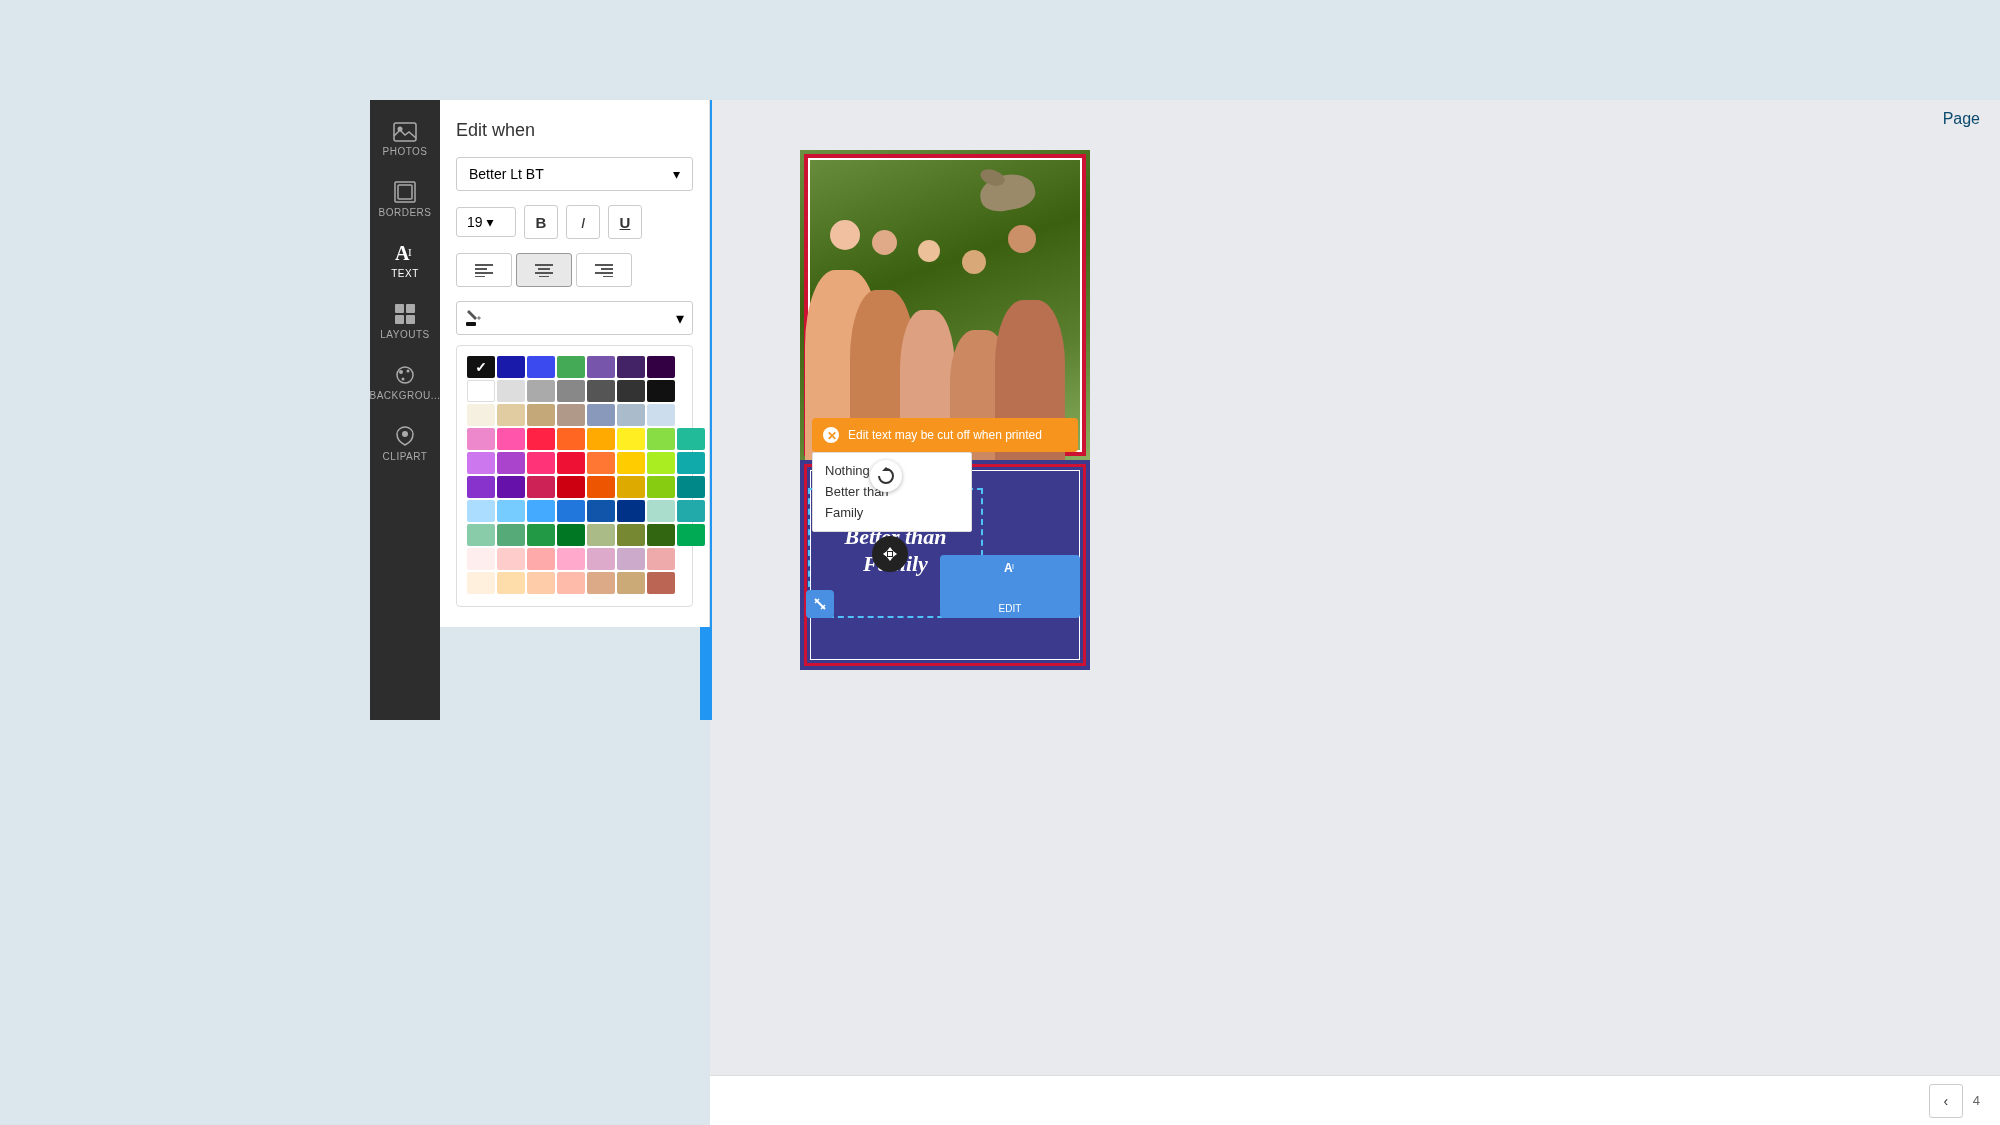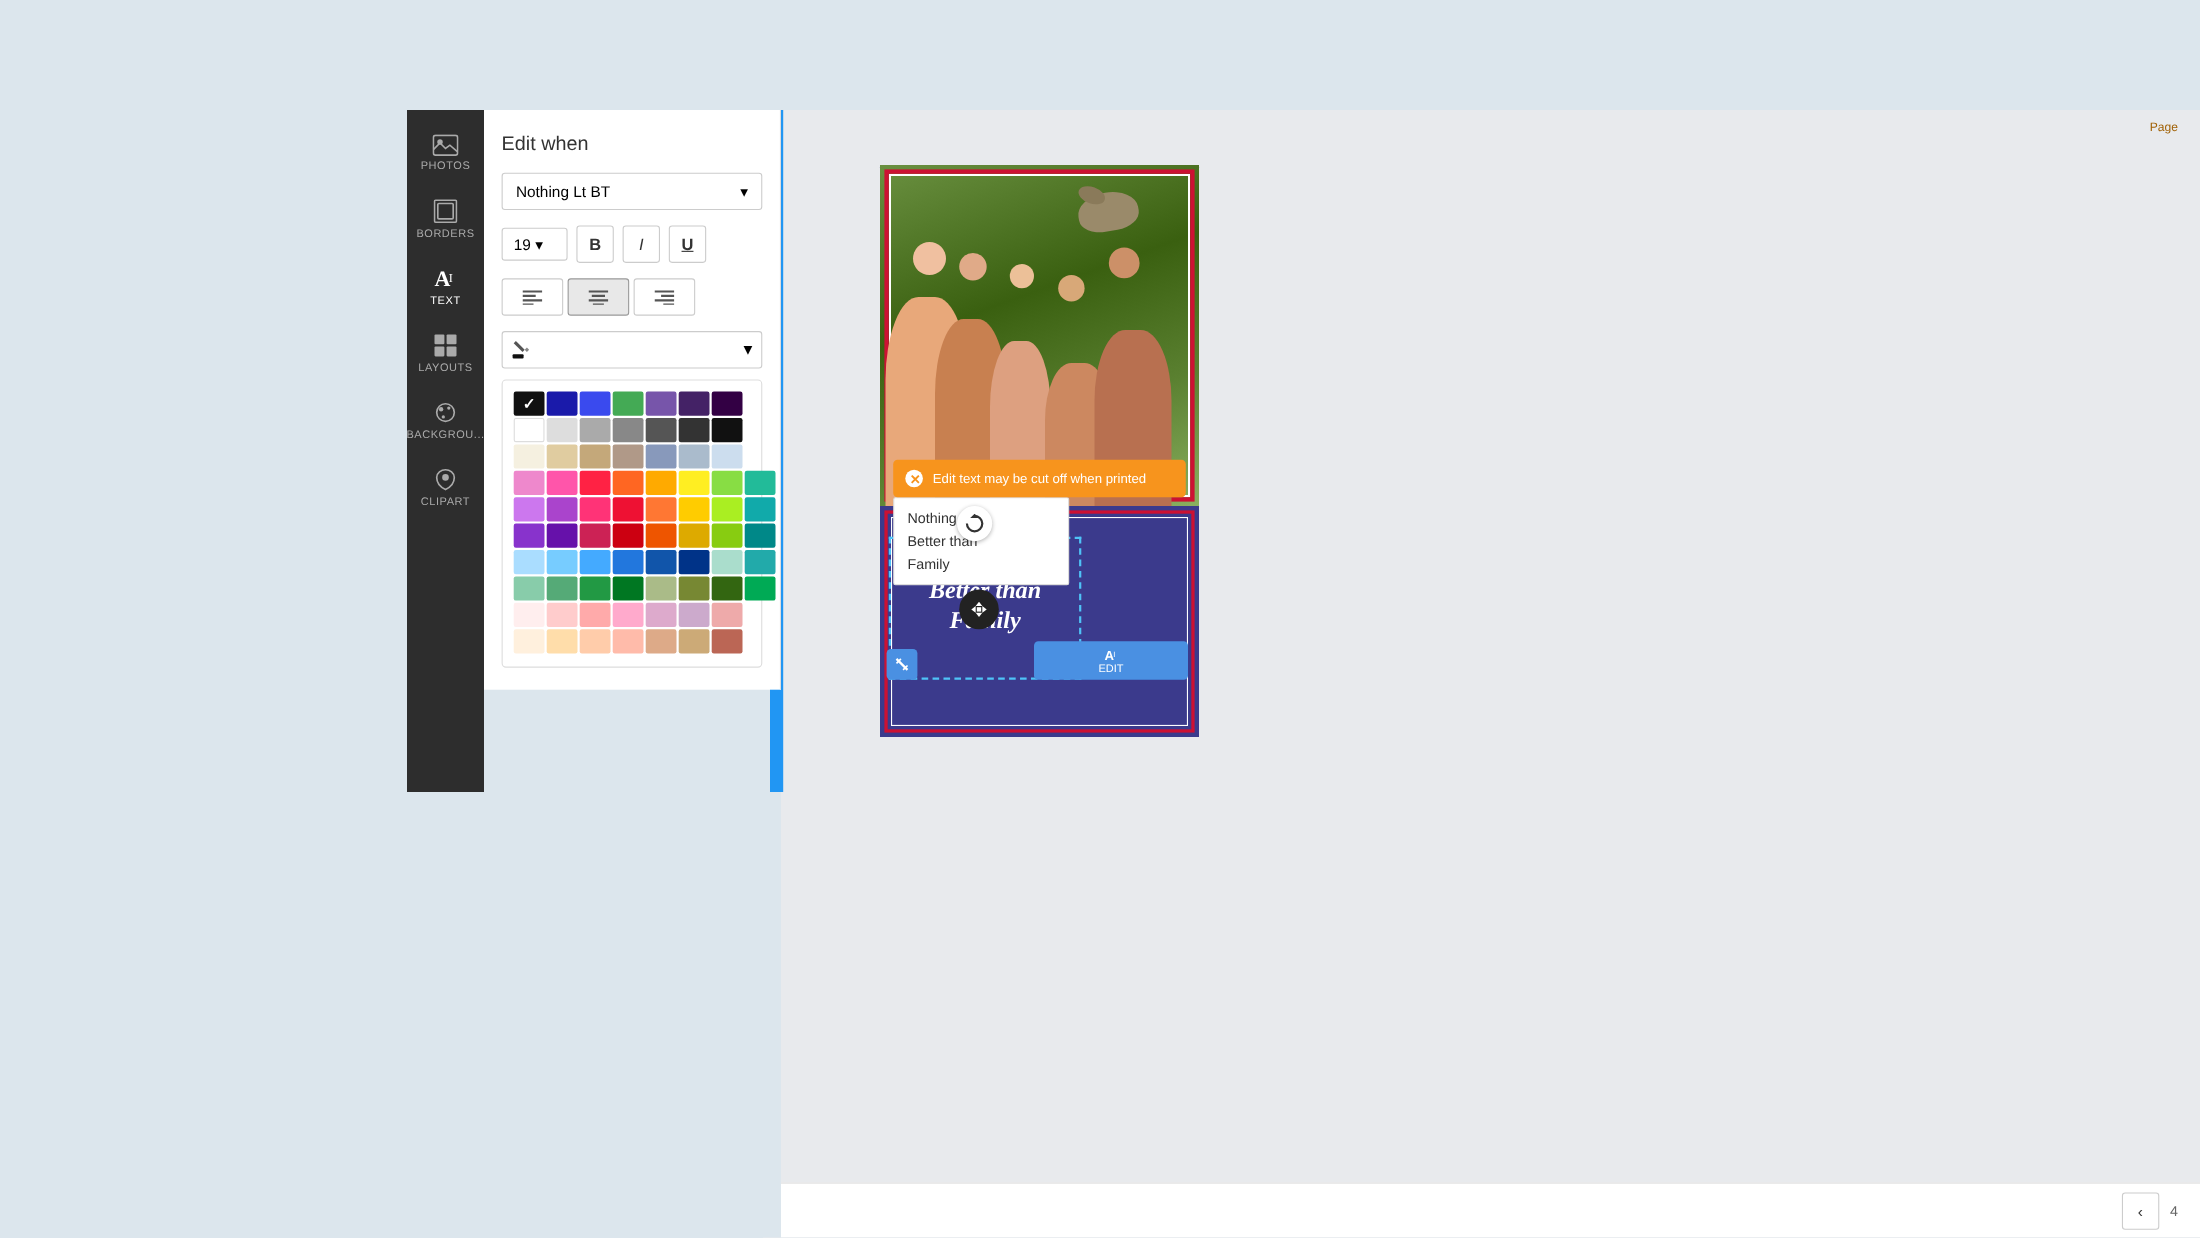--- a/index.html
+++ b/index.html
@@ -180,22 +180,22 @@
       top: 100px;
       right: 0;
       bottom: 0;
       background: #e8eaed;
       overflow: hidden;
     }
     .page-label {
       position: absolute;
       top: 10px;
       right: 20px;
-      font-size: 11px;
-      color: #a16207;
+      font-size: 16px;
+      color: #0c4a6e;
     }
 
     
     #photo-card {
       position: absolute;
       left: 90px;
       top: 50px;
       width: 290px;
       height: 520px;
       background: #3b3a8c;
@@ -305,21 +305,21 @@
       left: 140px;
       background: #4a90e2;
       border-radius: 4px;
       padding: 4px 8px;
       display: flex;
       flex-direction: column;
       align-items: center;
       z-index: 20;
       cursor: pointer;
     }
-    .edit-btn-card span { color: #fff; font-size: 10px; }
+    .edit-btn-card span { color: #fff; font-size: 10px; margin-top: 28px; }
 
     
     .warning-banner {
       position: absolute;
       top: 268px;
       left: 12px;
       right: 12px;
       background: #f7941d;
       border-radius: 4px;
       padding: 8px 10px;
@@ -455,21 +455,21 @@
   </div>
 </div>
 
 <div class="blue-strip"></div>
 
 <div id="edit-panel">
   <div class="panel-title">Edit when</div>
 
   <div class="font-select-row">
     <div class="font-select">
-      <span>Nothing Lt BT</span>
+      <span>Better Lt BT</span>
       <span>▾</span>
     </div>
   </div>
 
   <div class="format-row">
     <div class="size-select">
       <span>19</span>
       <span>▾</span>
     </div>
     <div class="fmt-btn bold">

